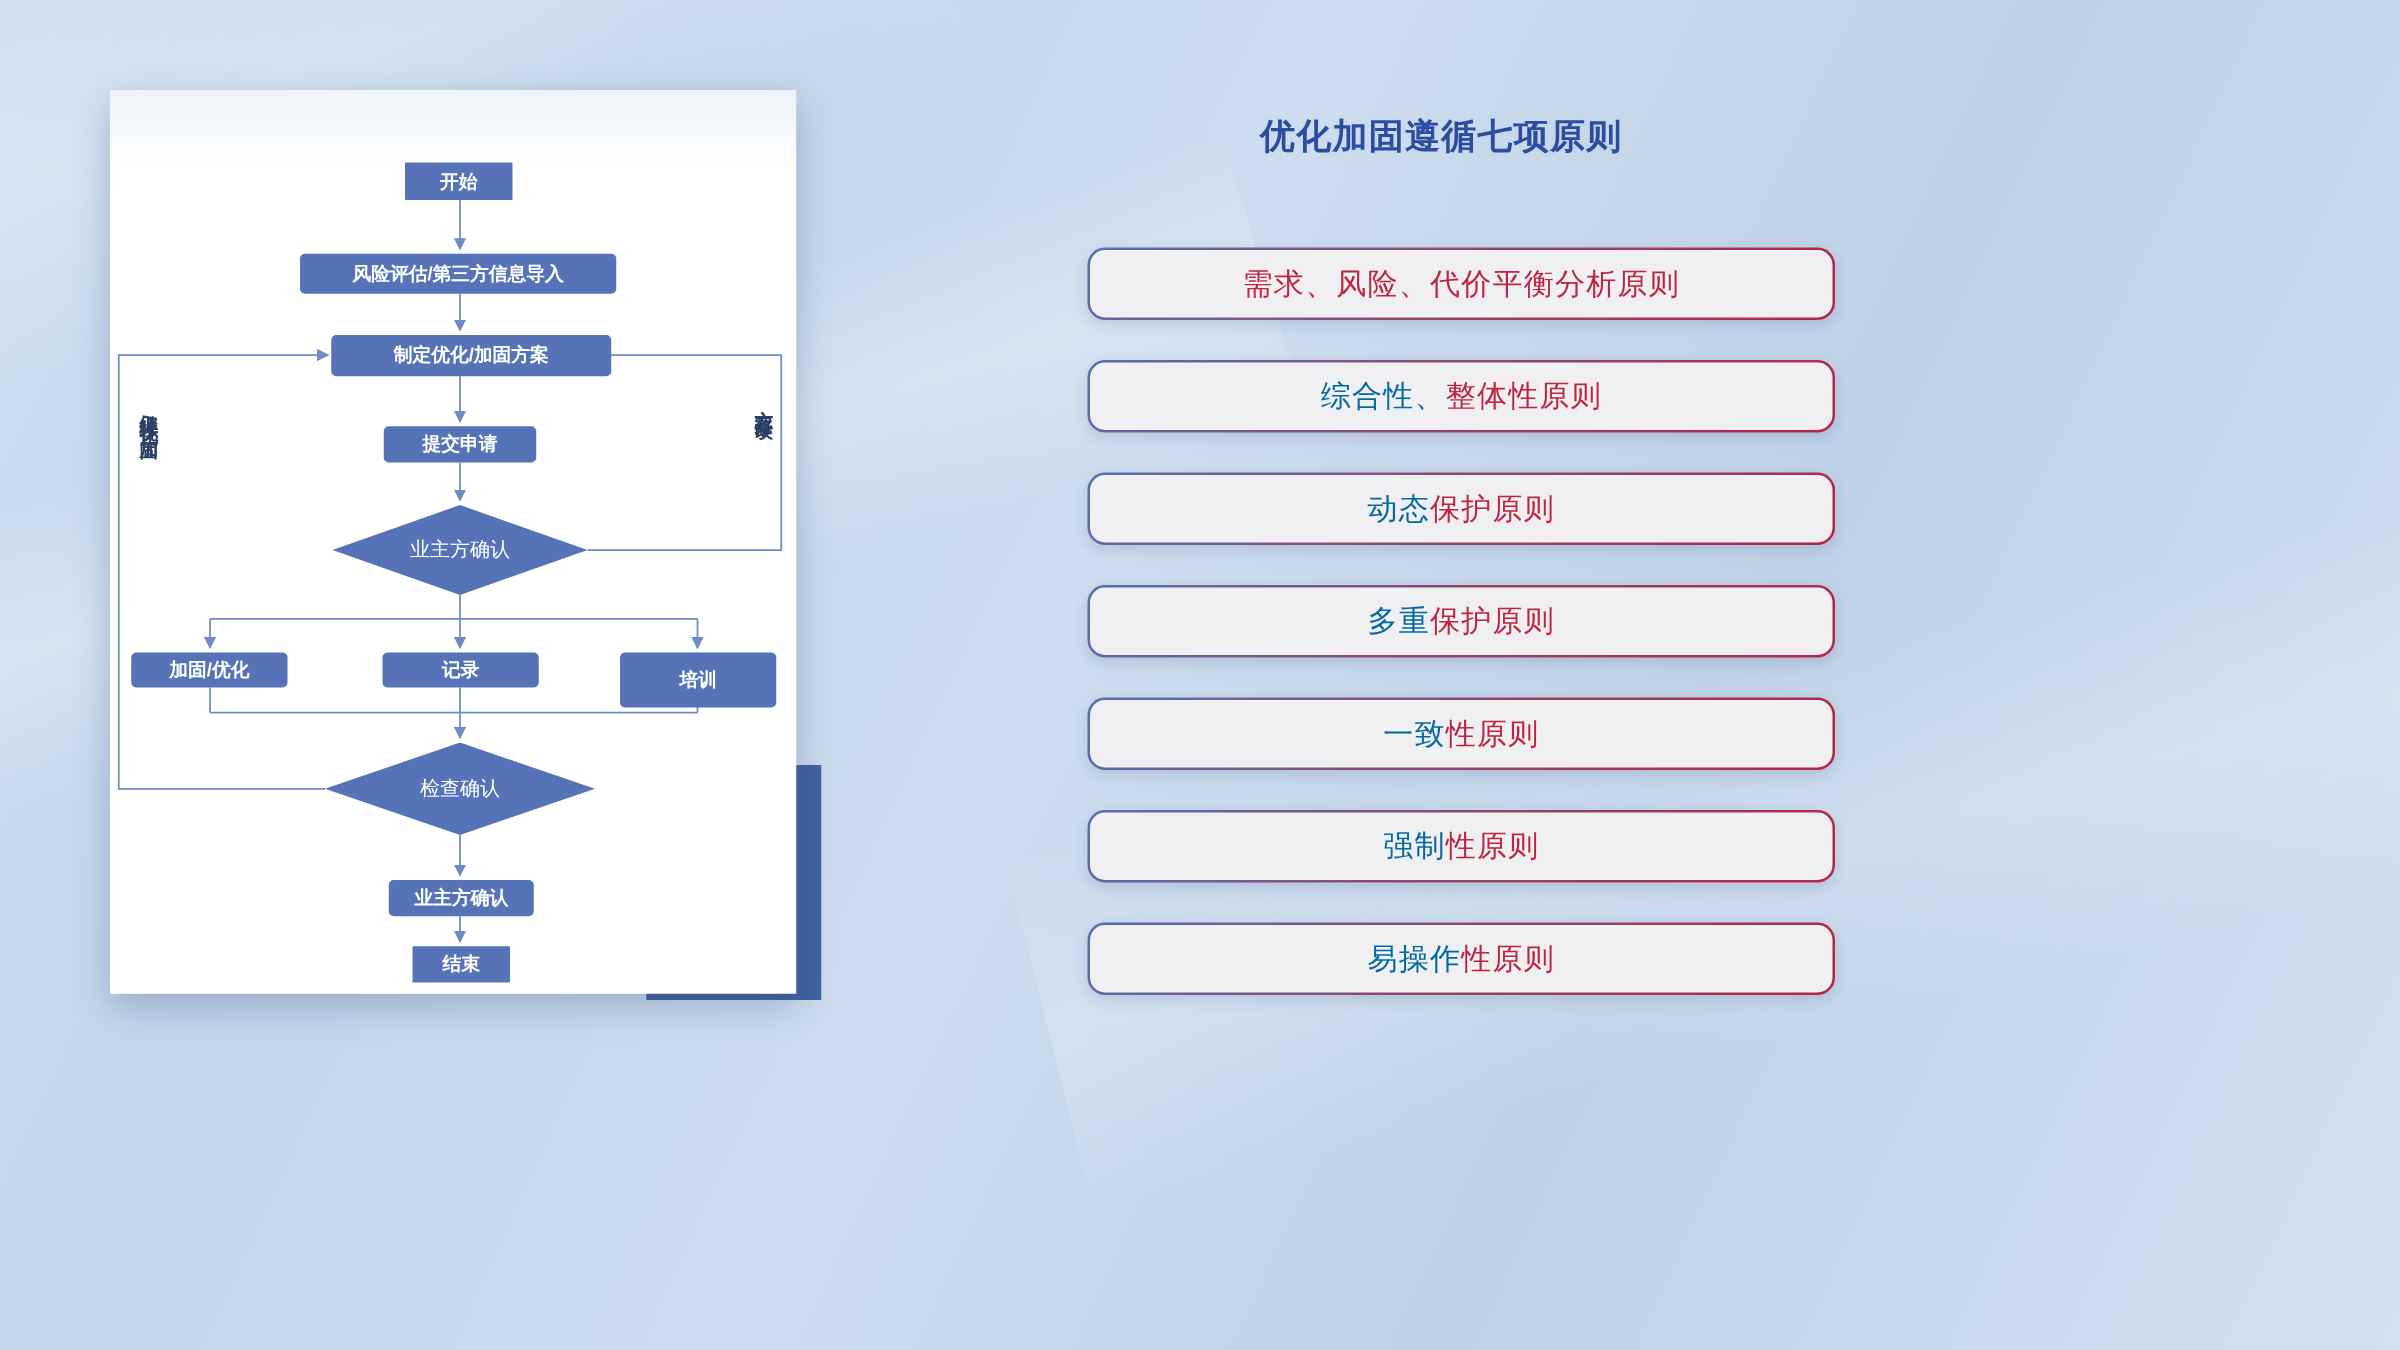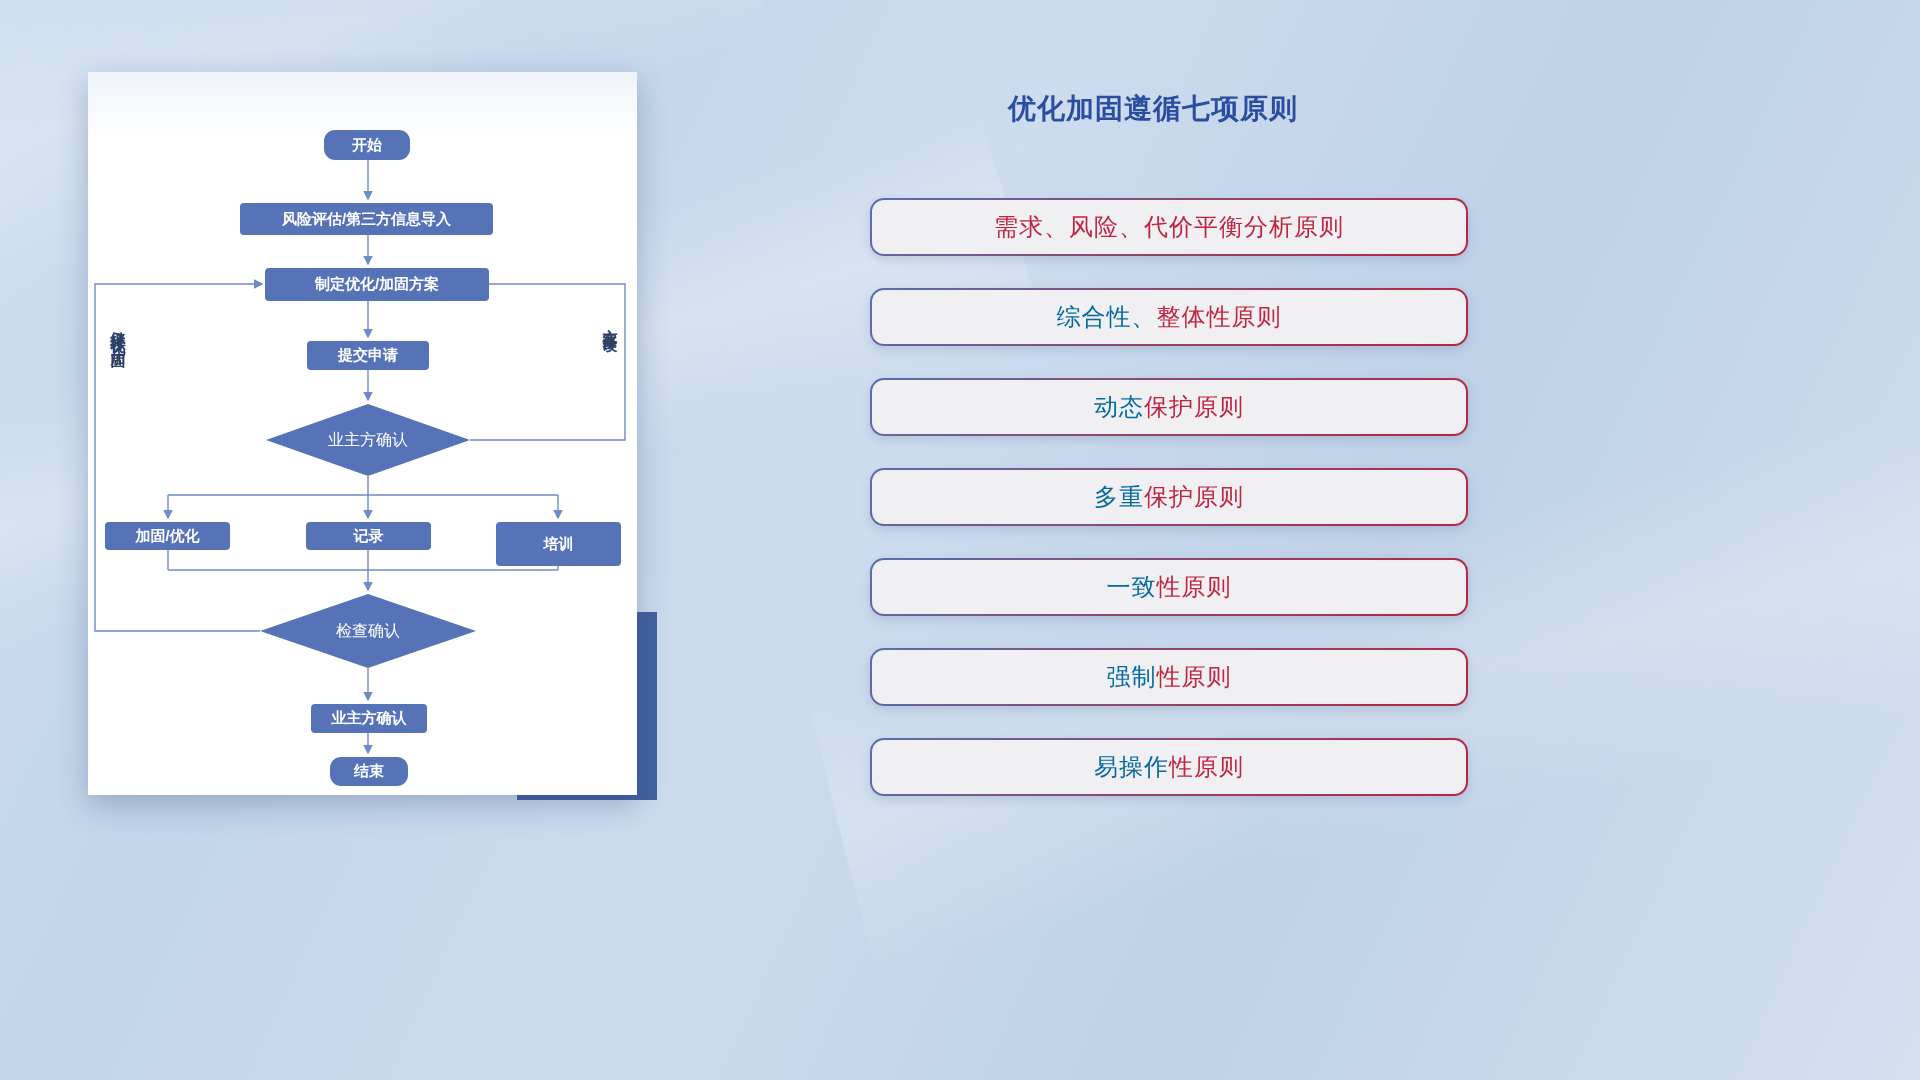--- a/index.html
+++ b/index.html
@@ -31,21 +31,21 @@
     background:linear-gradient(#eef4fa,#ffffff 9%);
     box-shadow:0 10px 28px rgba(50,70,120,.30);
   }
   .flow-svg{position:absolute;left:0;top:0;width:549px;height:723px;}
 
   .node{
     position:absolute;display:flex;align-items:center;justify-content:center;
     background:#5673b8;color:#fff;font-size:15px;font-weight:600;
     border-radius:4px;white-space:nowrap;
   }
-  .pill{border-radius:11px;}
+  .pill{border-radius:1px;}
   .diamond{
     position:absolute;display:flex;align-items:center;justify-content:center;
     background:#5673b8;color:#fff;font-size:16px;font-weight:400;
     clip-path:polygon(50% 0,100% 50%,50% 100%,0 50%);
   }
   .n-start{left:236px;top:58px;width:86px;height:30px;}
   .n-risk{left:152px;top:131px;width:253px;height:32px;}
   .n-plan{left:177px;top:196px;width:224px;height:33px;}
   .n-submit{left:219px;top:269px;width:122px;height:29px;}
   .d-owner{left:178px;top:332px;width:204px;height:72px;}

